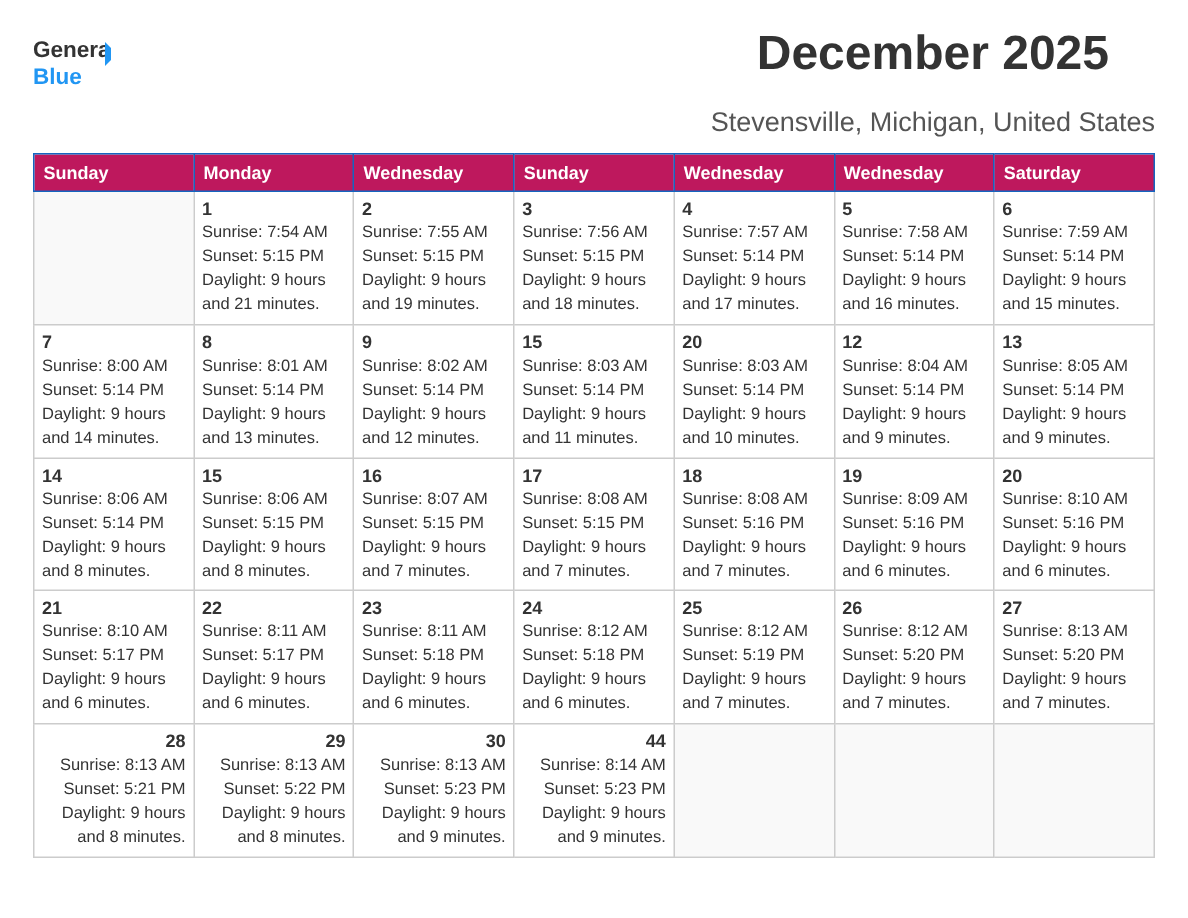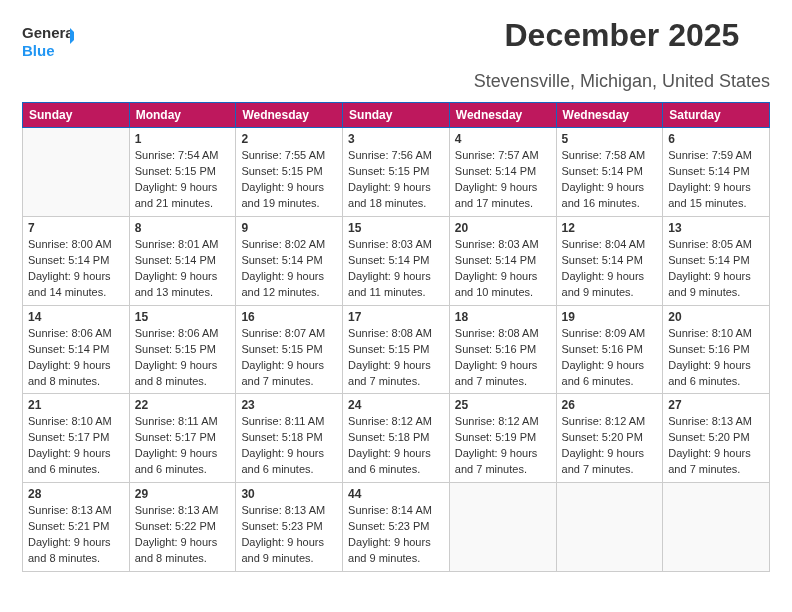--- a/index.html
+++ b/index.html
@@ -75,20 +75,21 @@
       display: block;
       margin-bottom: 2px;
     }
     .day-info {
       font-size: 11px;
       color: #333;
       line-height: 1.45;
     }
     .last-row td {
       height: 72px;
+      text-align: right;
     }
   </style>
 </head>
 <body>
 
 <div class="page">
   <div class="header">
     <div class="logo">
     <svg width="52" height="42" viewBox="0 0 52 42" xmlns="http://www.w3.org/2000/svg">
       <text x="0" y="16" font-size="15" font-weight="bold" fill="#333" font-family="Arial">General</text>

